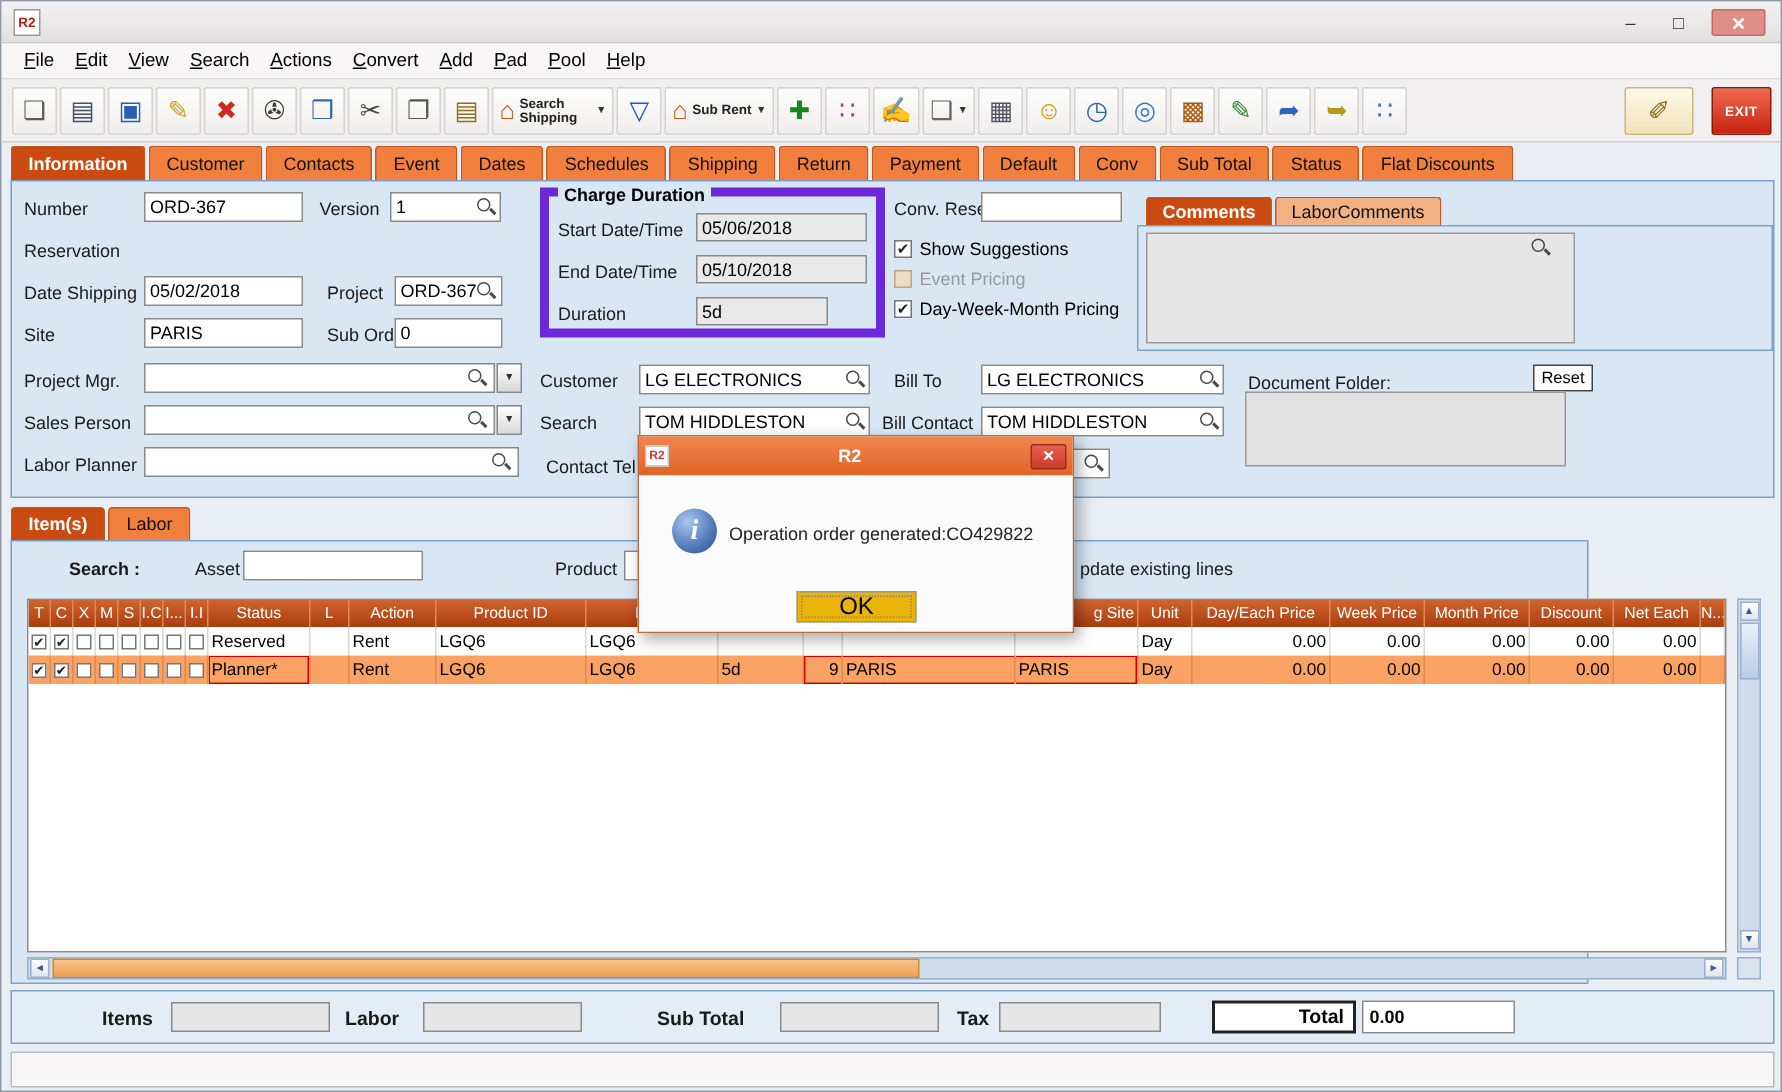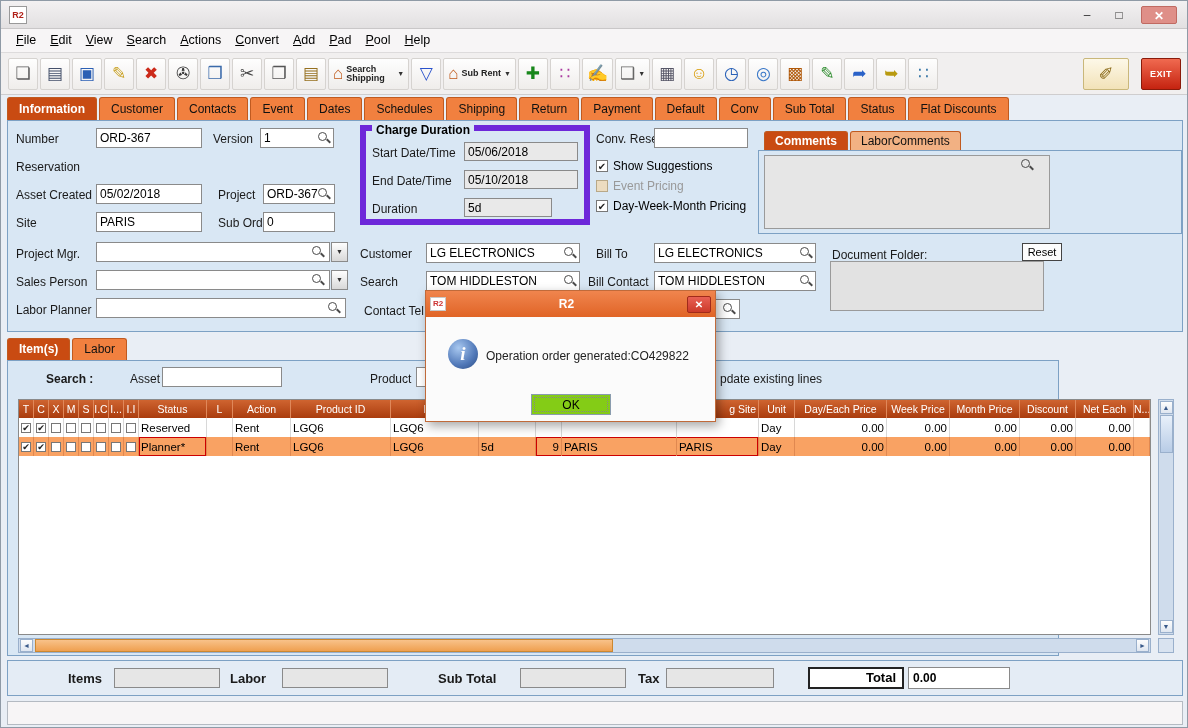--- a/index.html
+++ b/index.html
@@ -89,21 +89,21 @@
   .statusbar{position:absolute;background:#f7f5f6;border:1px solid #b4bac2}
   
   .dialog{position:absolute;left:424px;top:289px;width:291px;height:132px;background:#fcfcfc;border:1px solid #c06a3a;box-shadow:3px 4px 10px rgba(0,0,0,.35);z-index:20}
   .dlg-title{position:absolute;left:0;top:0;right:0;height:26px;background:linear-gradient(#f0854e,#e06426);display:flex;align-items:center;padding:0 4px}
   .dlg-logo{width:16px;height:14px;background:#fff;border:1px solid #c8c8c8;color:#c33;font-size:8px;font-weight:bold;text-align:center;line-height:12px}
   .dlg-title-text{flex:1;text-align:center;color:#fff;font-size:12px;font-weight:bold}
   .dlg-close{width:24px;height:17px;background:linear-gradient(#e86054,#cc3a2a);border:1px solid #a02a1a;border-radius:2px;color:#fff;font-size:10px;font-weight:bold;text-align:center;line-height:15px;cursor:pointer}
   .dlg-body{position:absolute;left:0;top:26px;right:0;bottom:0;background:#fbfbfb}
   .info-icon{position:absolute;left:22px;top:22px;width:30px;height:30px;border-radius:50%;background:radial-gradient(circle at 35% 30%,#a8c8f0,#5078b8 60%,#2a4a80);color:#fff;font-family:"Liberation Serif",serif;font-style:italic;font-weight:bold;font-size:19px;text-align:center;line-height:30px}
   .dlg-msg{position:absolute;left:60px;top:32px;font-size:12px;color:#222}
-  .ok-btn{position:absolute;left:105px;top:77px;width:80px;height:21px;background:#84cc16;border:1px solid #8a9cae;font-size:12px;cursor:pointer;outline:1px dotted #888;outline-offset:-4px}
+  .ok-btn{position:absolute;left:105px;top:77px;width:80px;height:21px;background:#eab308;border:1px solid #8a9cae;font-size:16px;cursor:pointer;outline:1px dotted #888;outline-offset:-4px}
 </style>
 </head>
 <body>
 
 <div class="window">
 
   <div class="titlebar">
     <span class="logo-chip">R2</span>
     <span class="wctl min">–</span>
     <span class="wctl max">□</span>
@@ -275,21 +275,21 @@
 
   <div class="panel" style="left:6px;top:119px;width:1176px;height:212px">
     <span class="lbl" style="left:8px;top:11px">Number</span>
     <input class="fld" style="left: 88px; top: 7px; width: 106px;" value="ORD-367">
     <span class="lbl" style="left:205px;top:11px">Version</span>
     <input class="fld" style="left: 252px; top: 7px; width: 74px;" value="1">
     <span class="mag" style="left:309px;top:10px"></span>
 
     <span class="lbl" style="left:8px;top:39px">Reservation</span>
 
-    <span class="lbl" style="left:8px;top:67px">Asset Created</span>
+    <span class="lbl" style="left:8px;top:67px">Date Shipping</span>
     <input class="fld" style="left: 88px; top: 63px; width: 106px;" value="05/02/2018">
     <span class="lbl" style="left:210px;top:67px">Project</span>
     <input class="fld" style="left: 255px; top: 63px; width: 72px;" value="ORD-367">
     <span class="mag" style="left:309px;top:66px"></span>
 
     <span class="lbl" style="left:8px;top:95px">Site</span>
     <input class="fld" style="left: 88px; top: 91px; width: 106px;" value="PARIS">
     <span class="lbl" style="left:210px;top:95px">Sub Orders</span>
     <input class="fld" style="left: 255px; top: 91px; width: 72px;" value="0">
 

